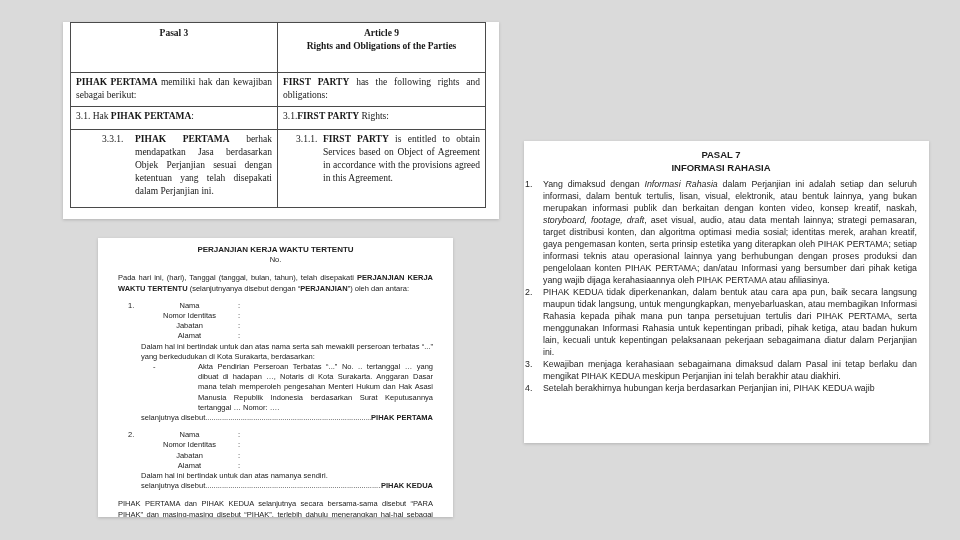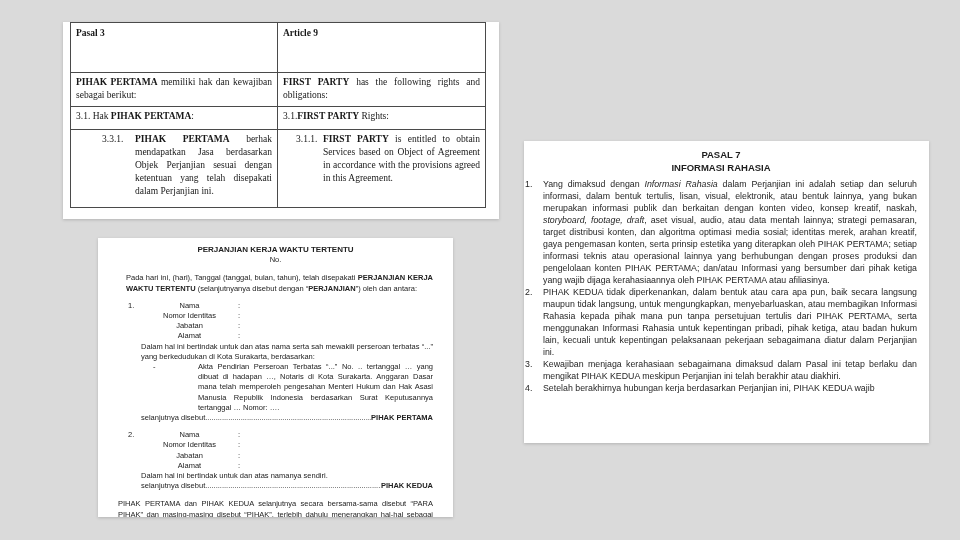--- a/index.html
+++ b/index.html
@@ -27,34 +27,34 @@
   .btable{
     position:absolute;left:7px;top:0;width:414px;
     border-left:1px solid #4a4a4a;border-right:1px solid #4a4a4a;border-top:1px solid #4a4a4a;
     font-family:"Liberation Serif", serif;
     font-size:9.5px;line-height:13px;color:#181818;
   }
   .t-row{display:flex;border-bottom:1px solid #4a4a4a;box-sizing:border-box;}
   .r1{height:50px;} .r2{height:34px;} .r3{height:23px;} .r4{height:78px;}
   .t-cell{width:50%;box-sizing:border-box;padding:3px 5px;}
   .t-cell.lc{border-right:1px solid #4a4a4a;}
-  .th{font-weight:bold;padding-top:4px;}
+  .th{text-align:center;font-weight:bold;padding-top:4px;}
   .numrow{display:flex;padding:3px 0 0 0;}
   .c4l{padding-left:31px;}
   .c4r{padding-left:18px;}
   .tnum{flex-shrink:0;}
   .c4l .tnum{width:33px;}
   .c4r .tnum{width:27px;}
   .ntext{flex:1;padding-right:5px;}
 
   
   .panel-b{left:98px;top:238px;width:355px;height:279px;padding:7px 20px;font-size:7.5px;line-height:10.2px;color:#222;}
   .doc-title{text-align:center;font-weight:bold;font-size:8px;}
   .doc-no{text-align:center;}
-  .intro{margin:8px 0 0 8px;}
+  .intro{margin:8px 0 0 0;}
   .party{margin-top:7px;}
   .frow{display:flex;padding-left:10px;}
   .fnum{width:13px;flex-shrink:0;}
   .flabel{width:97px;flex-shrink:0;text-align:center;}
   .acting{margin-left:23px;}
   .brow{display:flex;margin-left:35px;}
   .bdash{width:13px;flex-shrink:0;}
   .btext{flex:1;margin-left:32px;}
   .leader{display:flex;margin-left:23px;}
   .dots{flex:1;overflow:hidden;white-space:nowrap;}
@@ -75,20 +75,21 @@
 <div class="canvas">
 
   <section class="panel panel-a">
     <div class="btable">
       <div class="t-row r1">
         <div class="t-cell lc th">
           <div>Pasal 3</div>
         </div>
         <div class="t-cell th">
           <div>Article 9</div>
+          <div>Rights and Obligations of the Parties</div>
         </div>
       </div>
       <div class="t-row r2">
         <div class="t-cell lc just"><span class="b">PIHAK PERTAMA</span><span> memiliki hak dan kewajiban sebagai berikut:</span></div>
         <div class="t-cell just"><span class="b">FIRST PARTY</span><span> has the following rights and obligations:</span></div>
       </div>
       <div class="t-row r3">
         <div class="t-cell lc"><span>3.1.  Hak </span><span class="b">PIHAK PERTAMA</span><span>:</span></div>
         <div class="t-cell"><span>3.1.</span><span class="b">FIRST PARTY</span><span> Rights:</span></div>
       </div>

